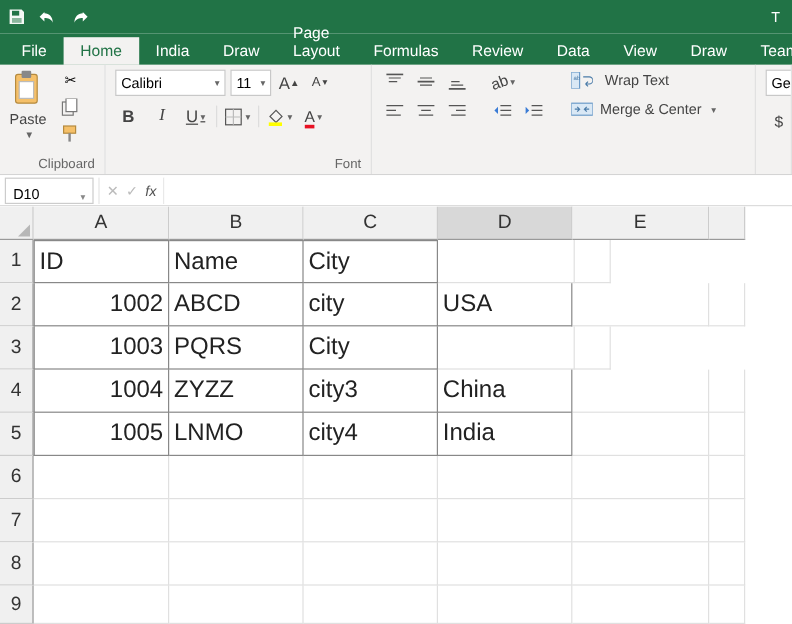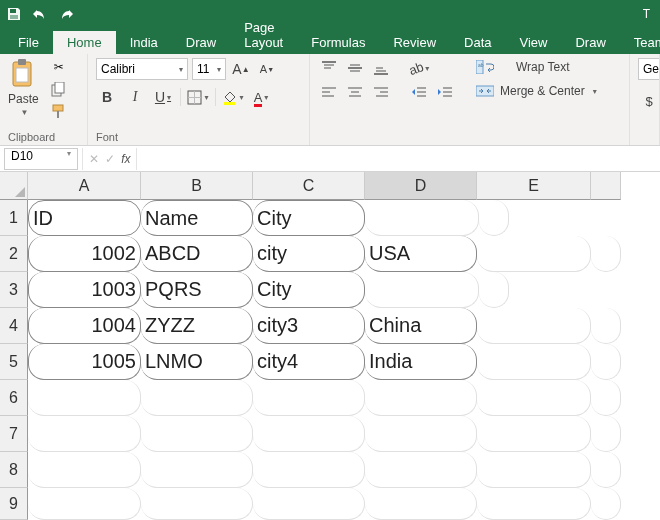--- a/index.html
+++ b/index.html
@@ -12,21 +12,21 @@
 
 
 .tabs { height: 26px; background: #217346; display: flex; align-items: flex-end; padding-left: 4px; }
 .tab { padding: 4px 14px; color: #fff; font-size: 13px; cursor: pointer; }
 .tab.active { background: #f3f2f1; color: #217346; }
 
 
 .ribbon { height: 92px; background: #f3f2f1; border-bottom: 1px solid #d4d4d4; display: flex; }
 .group { min-width:0; border-right: 1px solid #e1e1e1; display: flex; flex-direction: column; padding: 4px 8px 2px; position: relative; flex-shrink:0; }
 .group.flex-eat { flex:1; }
-.group-label { text-align: left; font-size: 11px; color: #666; margin-top: auto; padding-top: 2px; }
+.group-label { text-align: right; font-size: 11px; color: #666; margin-top: auto; padding-top: 2px; }
 .group-body { display: flex; gap: 6px; align-items: flex-start; }
 
 
 .paste-col { display: flex; flex-direction: column; align-items: center; gap: 2px; }
 .paste-icon { width: 28px; height: 32px; }
 .mini-icons { display: flex; flex-direction: column; gap: 4px; padding-left:4px; }
 .mini-icon { width: 20px; height: 18px; display:flex; align-items:center; justify-content:center; }
 
 
 .font-row { display: flex; gap: 4px; align-items: center; margin-bottom: 6px; }
@@ -40,35 +40,35 @@
 .u { text-decoration:underline; font-size:14px; }
 .caret { font-size:8px; color:#666; margin-left:2px; }
 
 
 .align-col { display:flex; flex-direction:column; gap:4px; }
 .align-row { display:flex; gap:4px; align-items:center; }
 .albtn { width:22px; height:20px; display:flex; align-items:center; justify-content:center; }
 
 
 .fbar { height: 26px; border-bottom:1px solid #d4d4d4; background:#fff; display:flex; align-items:center; }
-.namebox { width:74px; height:22px; border:1px solid #ccc; margin:0 4px; padding:0 6px; font-size:12px; display:flex; align-items:flex-start; background:#fff; }
+.namebox { width:74px; height:22px; border:1px solid #ccc; margin:0 4px; padding:0 6px; font-size:12px; display:flex; align-items:flex-end; background:#fff; }
 .nb-caret { font-size:8px; color:#888; margin-left:auto; }
 .fx-btns { display:flex; align-items:center; gap:6px; padding:0 6px; color:#888; border-left:1px solid #e4e4e4; border-right:1px solid #e4e4e4; height:22px; }
 .fx-input { flex:1; height:22px; border:0; padding:0 6px; font-size:12px; }
 
 
 .grid { display:flex; height: calc(520px - 28px - 26px - 92px - 26px); overflow:hidden; background:#fff; }
 .corner { width:28px; height:28px; background:#f0f0f0; border-right:1px solid #ccc; border-bottom:1px solid #999; position:relative; }
 .corner::after { content:""; position:absolute; right:2px; bottom:2px; width:0; height:0; border-style:solid; border-width:0 0 10px 10px; border-color:transparent transparent #b7b7b7 transparent; }
 .colhead { height:28px; background:#f0f0f0; border-right:1px solid #ccc; border-bottom:1px solid #999; display:flex; align-items:center; justify-content:center; font-size:16px; color:#333; }
 .colhead.active { background:#d8d8d8; }
 .rowhead { width:28px; background:#f0f0f0; border-right:1px solid #999; border-bottom:1px solid #ccc; display:flex; align-items:center; justify-content:center; font-size:16px; color:#333; }
 .headrow { display:flex; }
 .row { display:flex; }
-.cell { border-right:1px solid #e0e0e0; border-bottom:1px solid #e0e0e0; padding:0 4px; font-size:20px; color:#222; display:flex; align-items:center;border-radius:16px; }
+.cell { border-right:1px solid #e0e0e0; border-bottom:1px solid #e0e0e0; padding:0 4px; font-size:20px; color:#222; display:flex; align-items:center; }
 .cell.border-r { border-right:1px solid #888; }
 .cell.border-b { border-bottom:1px solid #888; }
 .cell.border-t { border-top:1px solid #888; }
 .cell.border-l { border-left:1px solid #888; }
 .cell.ralign { justify-content:flex-end; }
 .grid-main { display:flex; flex-direction:column; flex:1; }
 
 .wA { width:113px; } .wB { width:112px; } .wC { width:112px; } .wD { width:112px; } .wE { width:114px; } .wF { width:30px; }
 .hR { height:36px; } .h6 { height:36px; } .h7 { height:36px; } .h8 { height:36px; } .h9 { height:32px; }
 
@@ -287,21 +287,21 @@
                   <line x1="6" y1="2" x2="15" y2="2" stroke="#555"></line>
                   <line x1="6" y1="6" x2="15" y2="6" stroke="#555"></line>
                   <line x1="6" y1="10" x2="15" y2="10" stroke="#555"></line>
                   <path d="M1 3l3 3-3 3z" fill="#3a7bd5"></path>
                 </svg>
               </span>
             </div>
         </div>
       </div>
       <div class="align-col" style="gap:6px">
-        <div class="align-row hover" style="gap:22px;padding:2px 4px">
+        <div class="align-row hover" style="gap:10px;padding:2px 4px">
           <span>
               <svg width="18" height="14" viewBox="0 0 18 14">
                 <rect x="0" y="0" width="7" height="14" fill="#d9e8f5" stroke="#6b9bc9"></rect>
                 <text x="2" y="7" font-size="5" fill="#4a7ba8">ab</text>
                 <path d="M10 4h5a3 3 0 010 6h-3m0 0l2-2m-2 2l2 2" fill="none" stroke="#4a7ba8"></path>
               </svg>
             </span>
           <span style="font-size:12px;color:#444">Wrap Text</span>
         </div>
         <div class="align-row hover" style="gap:6px;padding:2px 4px">

